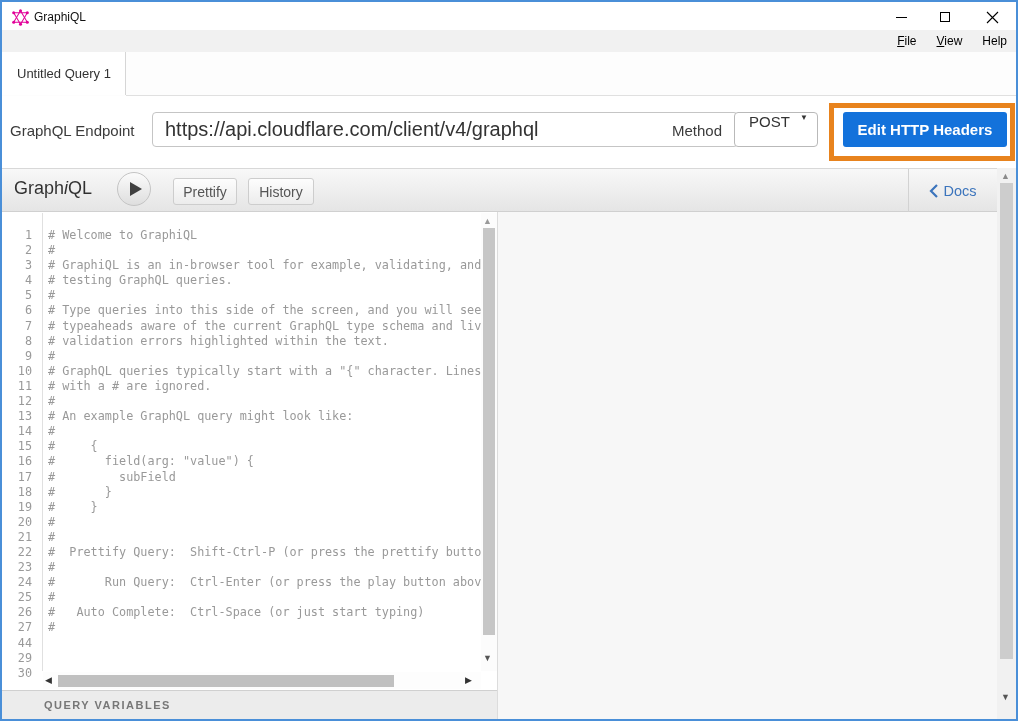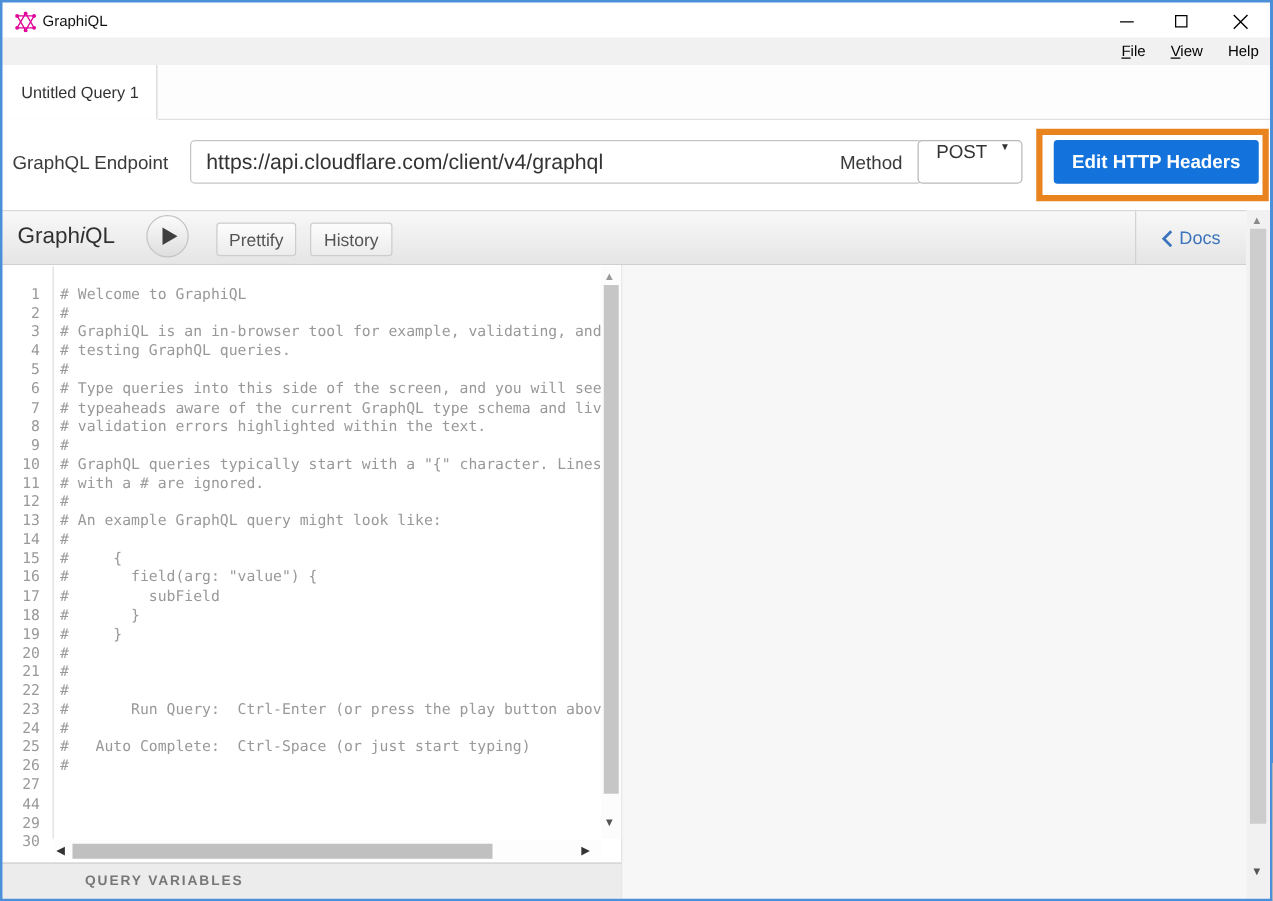--- a/index.html
+++ b/index.html
@@ -20,21 +20,21 @@
   .menu-item{font-size:12px;color:#000;padding:2px 9px;cursor:default;}
   .menu-item u{text-decoration:underline;}
   
   .tabstrip{left:2px;top:52px;width:1014px;height:44px;background:#fdfdfd;}
   .tabstrip-border{left:126px;top:95px;width:890px;height:1px;background:#e0e0e0;}
   .tab{left:2px;top:52px;width:124px;height:43px;background:#fff;border-right:1px solid #d6d6d6;display:flex;align-items:center;padding-left:15px;font-size:13px;color:#333;}
   
   .requestrow{left:2px;top:96px;width:1014px;height:72px;background:#fff;}
   .lbl{font-size:15px;color:#3b3b3b;}
   .endpoint-label{left:10px;top:122px;}
-  .endpoint-input{left:152px;top:112px;width:586px;height:35px;border:1px solid #c5c5c5;border-radius:4px;padding:0 12px;font-size:17px;color:#333;outline:none;}
+  .endpoint-input{left:152px;top:112px;width:586px;height:35px;border:1px solid #c5c5c5;border-radius:4px;padding:0 12px;font-size:20px;color:#333;outline:none;}
   .method-label{left:672px;top:122px;}
   .method-select{left:734px;top:112px;width:84px;height:35px;border:1px solid #b9b9b9;border-radius:4px;background:#fff;display:flex;align-items:flex-start;padding-left:14px;font-size:15px;color:#333;cursor:pointer;}
   .method-caret{position:absolute;right:9px;font-size:8px;color:#333;}
   .highlight-box{left:829px;top:103px;width:186px;height:58px;border:5px solid var(--highlight-orange);z-index:50;}
   .headers-btn{left:843px;top:112px;width:164px;height:35px;background:var(--accent-blue);border:none;border-radius:3px;color:#fff;font-size:15px;font-weight:600;z-index:51;cursor:pointer;}
   
   .gql-toolbar{left:2px;top:168px;width:995px;height:44px;background:linear-gradient(#f8f8f8,#e5e5e5);border-top:1px solid #d8d8d8;border-bottom:1px solid #d0d0d0;}
   .gql-logo{left:14px;top:178px;font-size:18px;color:rgba(0,0,0,.8);}
   .gql-logo i{font-style:italic;}
   .exec-btn{left:117px;top:172px;width:34px;height:34px;border-radius:17px;border:1px solid #c4c4c4;background:linear-gradient(#fbfbfb,#dedede);display:flex;align-items:center;justify-content:center;cursor:pointer;}
@@ -58,21 +58,21 @@
   .ed-vsb{left:481px;top:213px;width:16px;height:458px;background:#fcfcfc;}
   .ed-vsb-up{left:483px;top:216px;font-size:9px;color:#999;cursor:pointer;}
   .ed-vsb-thumb{left:483px;top:228px;width:12px;height:407px;background:#c6c6c6;cursor:pointer;}
   .ed-vsb-down{left:483px;top:653px;font-size:9px;color:#555;cursor:pointer;}
   
   .ed-hsb{left:43px;top:672px;width:438px;height:17px;background:#fdfdfd;}
   .ed-hsb-left{left:45px;top:675px;font-size:9px;color:#333;cursor:pointer;}
   .ed-hsb-thumb{left:58px;top:675px;width:336px;height:12px;background:#c0c0c0;cursor:pointer;}
   .ed-hsb-right{left:465px;top:675px;font-size:9px;color:#333;cursor:pointer;}
   
-  .qv-bar{left:2px;top:690px;width:495px;height:29px;background:#ececec;border-top:1px solid #d0d0d0;display:flex;align-items:center;cursor:pointer;padding-left:24px;}
+  .qv-bar{left:2px;top:690px;width:495px;height:29px;background:#ececec;border-top:1px solid #d0d0d0;display:flex;align-items:center;cursor:pointer;}
   .qv-title{margin-left:42px;font-size:11px;font-weight:bold;letter-spacing:1.5px;color:#777;}
   
   .win-vsb{left:997px;top:168px;width:19px;height:551px;background:#f1f1f1;z-index:55;}
   .win-vsb-up{left:1001px;top:171px;font-size:9px;color:#8a8a8a;z-index:56;cursor:pointer;}
   .win-vsb-thumb{left:1000px;top:183px;width:13px;height:476px;background:#cdcdcd;z-index:56;cursor:pointer;}
   .win-vsb-down{left:1001px;top:692px;font-size:9px;color:#555;z-index:56;cursor:pointer;}
 </style>
 </head>
 <body>
 
@@ -201,20 +201,21 @@
       <div class="cl">#</div>
       <div class="cl"># An example GraphQL query might look like:</div>
       <div class="cl">#</div>
       <div class="cl">#     {</div>
       <div class="cl">#       field(arg: "value") {</div>
       <div class="cl">#         subField</div>
       <div class="cl">#       }</div>
       <div class="cl">#     }</div>
       <div class="cl">#</div>
       <div class="cl">#</div>
+      <div class="cl">#  Prettify Query:  Shift-Ctrl-P (or press the prettify butto</div>
       <div class="cl">#</div>
       <div class="cl">#       Run Query:  Ctrl-Enter (or press the play button abov</div>
       <div class="cl">#</div>
       <div class="cl">#   Auto Complete:  Ctrl-Space (or just start typing)</div>
       <div class="cl">#</div>
       <div class="cl"></div>
       <div class="cl"></div>
     </div>
 
   <div class="abs ed-vsb"></div>

